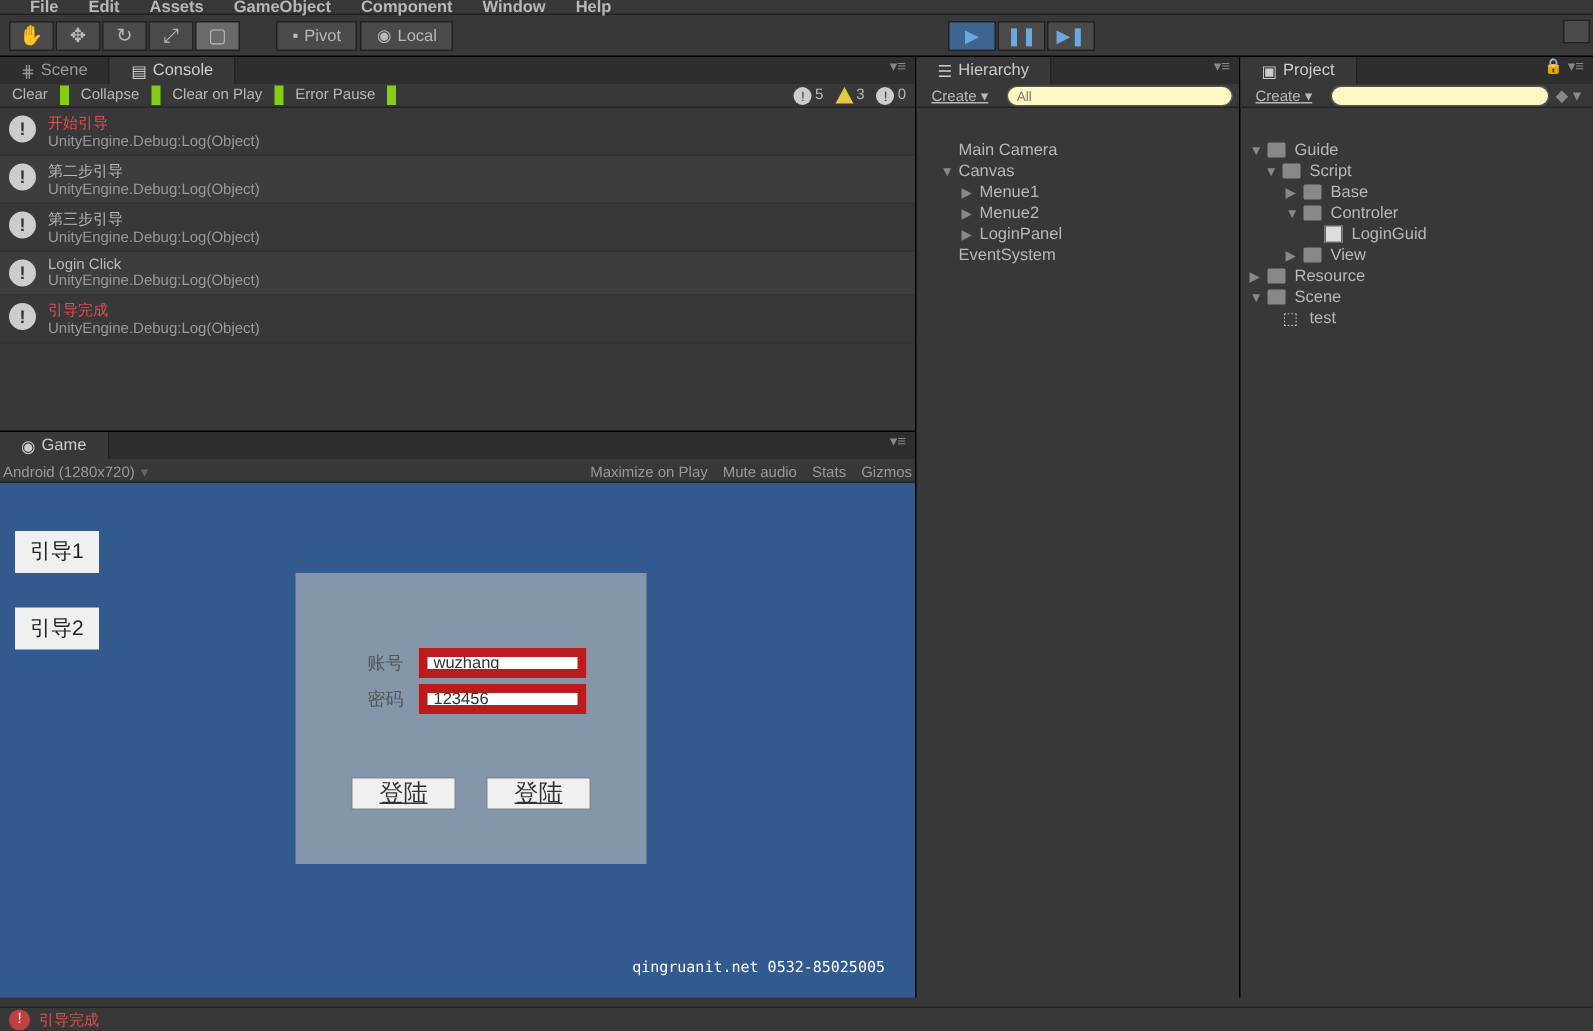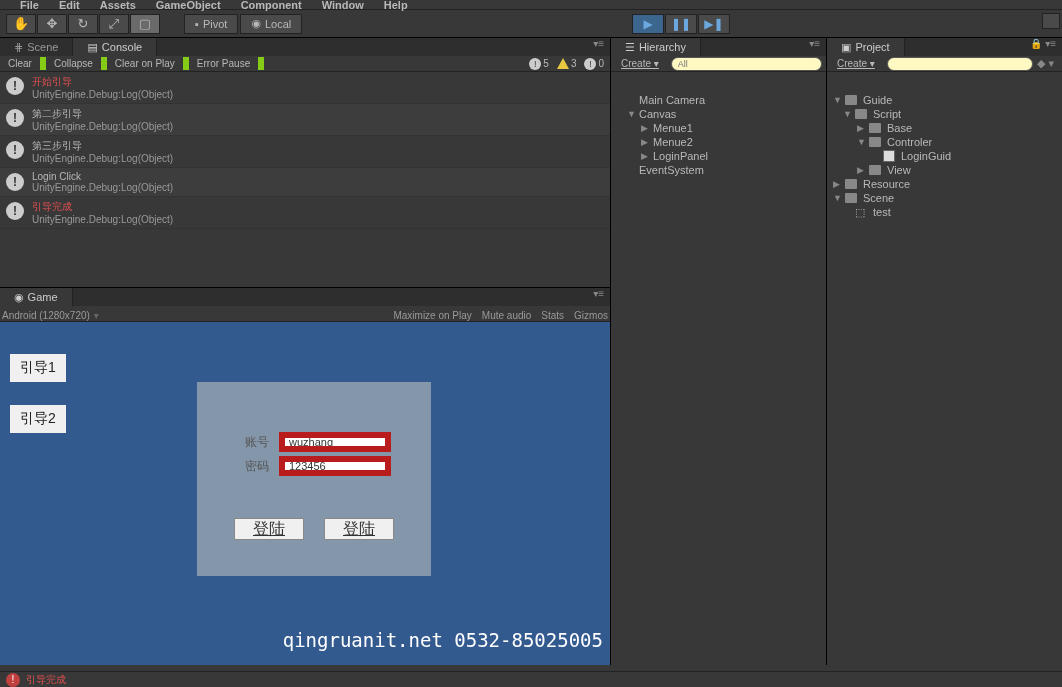--- a/index.html
+++ b/index.html
@@ -51,21 +51,21 @@
     .guide-btn { position: absolute; background: #f0f0f0; color: #222; padding: 5px 10px; font-size: 14px; }
     .guide-btn.g1 { top: 32px; left: 10px; }
     .guide-btn.g2 { top: 83px; left: 10px; }
     .login-panel { position: absolute; left: 197px; top: 60px; width: 234px; height: 194px; background: #8496aa; }
     .login-row { display: flex; align-items: center; gap: 10px; margin: 4px 0; }
     .login-row.first { margin-top: 50px; }
     .login-label { width: 72px; text-align: right; color: #555; font-size: 12px; }
     .login-input { width: 112px; height: 20px; background: #fff; border: 6px solid #b91c1c; padding: 0 4px; font-size: 11px; color: #333; }
     .login-btns { display: flex; gap: 20px; justify-content: center; margin-top: 42px; }
     .login-submit { width: 70px; height: 22px; background: #f0f0f0; border: 1px solid #888; color: #333; font-size: 16px; text-decoration: underline; }
-    .watermark { position: absolute; bottom: 14px; right: 7px; color: #fff; font-size: 19px; font-family: monospace; }
+    .watermark { position: absolute; bottom: 14px; right: 20px; color: #fff; font-size: 10px; font-family: monospace; }
     
     .hierarchy-panel { width: 216px; background: #383838; border-left: 1px solid #000; display: flex; flex-direction: column; }
     .panel-toolbar { background: #383838; height: 16px; display: flex; align-items: center; padding: 0 4px; border-bottom: 1px solid #222; }
     .panel-toolbar .create { font-size: 10px; color: #b8b8b8; padding: 0 6px; text-decoration: underline; }
     .search-box { flex: 1; height: 14px; background: #fef9c3; border: 1px solid #555; border-radius: 8px; padding: 0 6px; font-size: 9px; color: #888; margin-left: 6px; }
     .tree { padding: 2px 0; margin-top: 19px; }
     .tree-item { padding: 1px 6px; color: #b8b8b8; font-size: 11px; display: flex; align-items: center; gap: 2px; }
     .tree-arrow { width: 10px; font-size: 9px; color: #888; }
     .indent-1 { padding-left: 16px; }
     .indent-2 { padding-left: 30px; }

